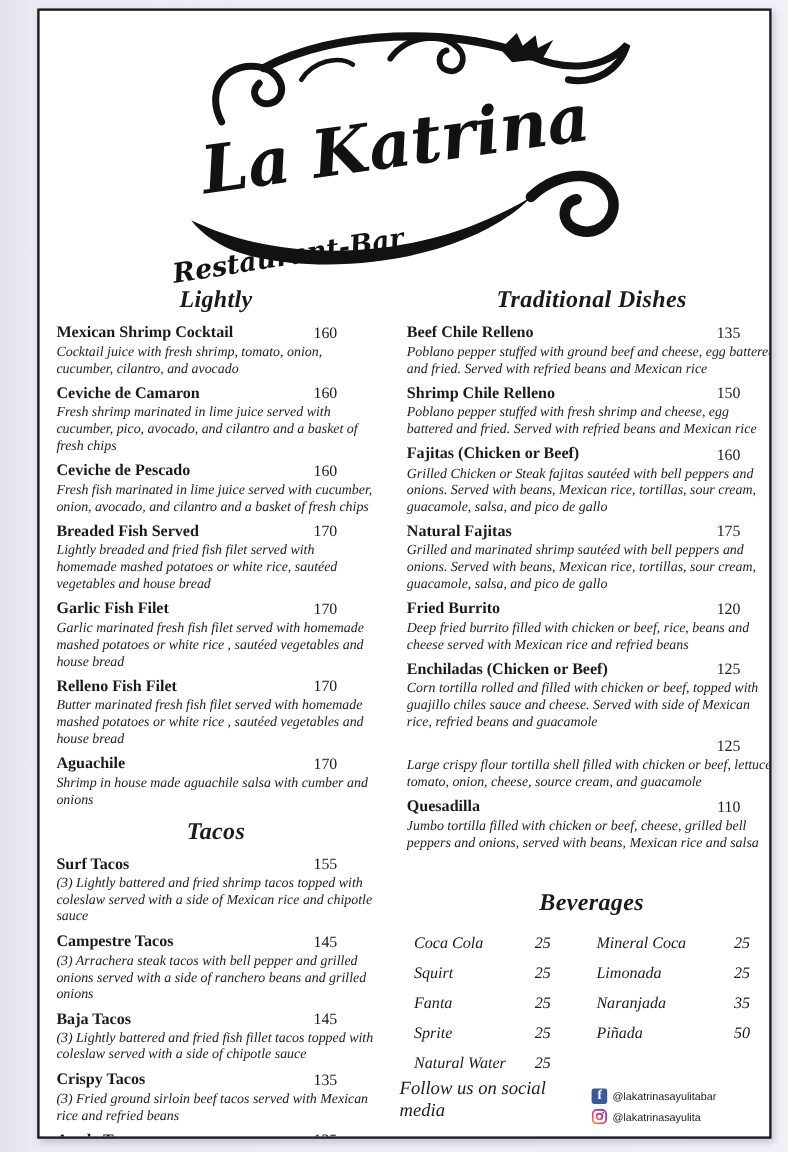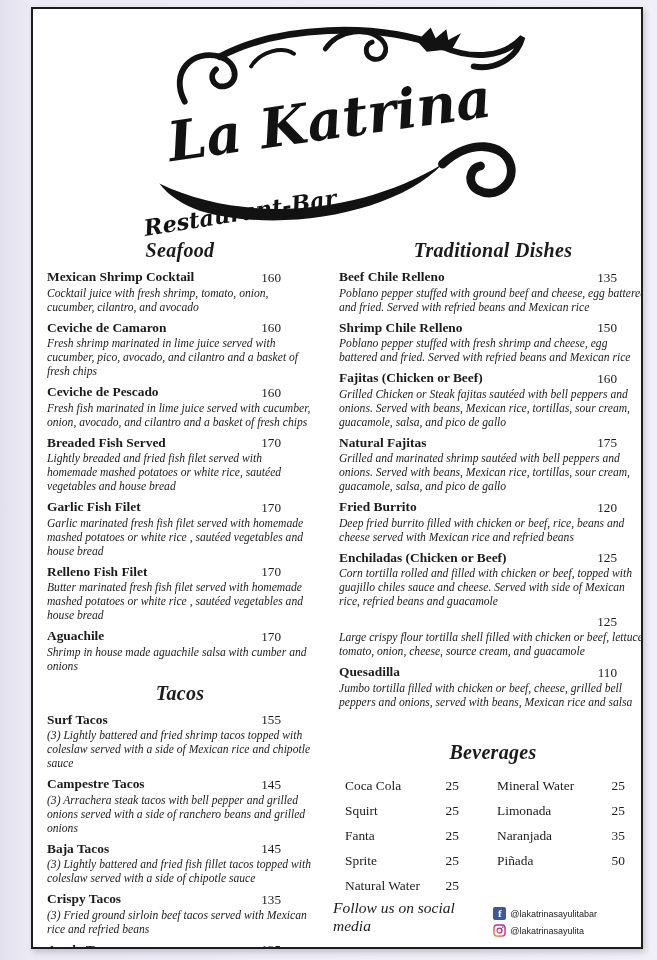--- a/index.html
+++ b/index.html
@@ -31,21 +31,21 @@
   .section-title.tacos { margin-top:8px; }
   .section-title.beverages { margin-top:32px; margin-bottom:14px; }
 
   .item { margin-bottom:5px; }
   .item-head { display:flex; align-items:flex-end; }
   .item-name { font-weight:bold; font-size:13.4px; line-height:1.25; }
   .item-price { margin-left:auto; font-size:13.2px; padding-right:32px; }
   .col-right .item-price { padding-right:30px; }
   .item-desc { font-style:italic; font-size:11.6px; line-height:1.2; margin-top:1px; color:#222; }
 
-  .bev-columns { display:flex; padding-left:6px; }
+  .bev-columns { display:flex; padding-left:6px;font-style:italic; }
   .bev-col { width:136px; }
   .bev-col + .bev-col { margin-left:16px; width:150px; }
   .bev-row { display:flex; align-items:baseline; margin-bottom:9px; font-size:13.4px; }
   .bev-price { margin-left:auto; padding-right:22px; }
 
   .footer {
     position:absolute; left:300px; right:16px; bottom:10px;
     display:flex; justify-content:space-between; align-items:flex-end;gap:20px;
   }
   .follow-text { font-style:italic; font-size:15.5px; padding-bottom:2px; }
@@ -79,21 +79,21 @@
 
       <path fill="#121212" d="M28,174 C110,214 230,208 318,154 C272,204 152,226 70,202 C52,196 37,186 28,174 Z"></path>
       <path fill="none" stroke="#121212" stroke-width="9" stroke-linecap="round" d="M318,154 C346,128 382,132 388,156 C392,175 372,190 355,181 C343,175 345,158 357,156"></path>
       <text x="112" y="212" text-anchor="middle" font-size="23" font-style="italic" font-weight="bold" font-family="DejaVu Serif, serif" fill="#121212" transform="rotate(-9 112 212)">Restaurant-Bar</text>
     </svg>
   </div>
 
   <div class="columns">
 
     <div class="col-left">
-      <div class="section-title">Seafood</div>
+      <div class="section-title">Lightly</div>
       <div>
   <div class="item">
     <div class="item-head">
       <span class="item-name">Mexican Shrimp Cocktail</span>
       <span class="item-price">160</span>
     </div>
     <div class="item-desc">Cocktail juice with fresh shrimp, tomato, onion, cucumber, cilantro, and avocado</div>
   </div>
 
   <div class="item">
@@ -280,21 +280,21 @@
     <span class="bev-price">25</span>
   </div>
 
   <div class="bev-row">
     <span>Natural Water</span>
     <span class="bev-price">25</span>
   </div>
 </div>
         <div class="bev-col">
   <div class="bev-row">
-    <span>Mineral Water</span>
+    <span>Mineral Coca</span>
     <span class="bev-price">25</span>
   </div>
 
   <div class="bev-row">
     <span>Limonada</span>
     <span class="bev-price">25</span>
   </div>
 
   <div class="bev-row">
     <span>Naranjada</span>

